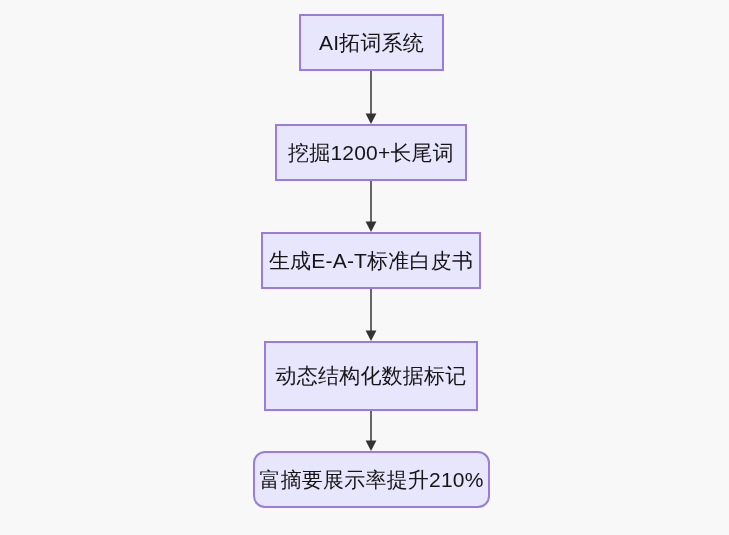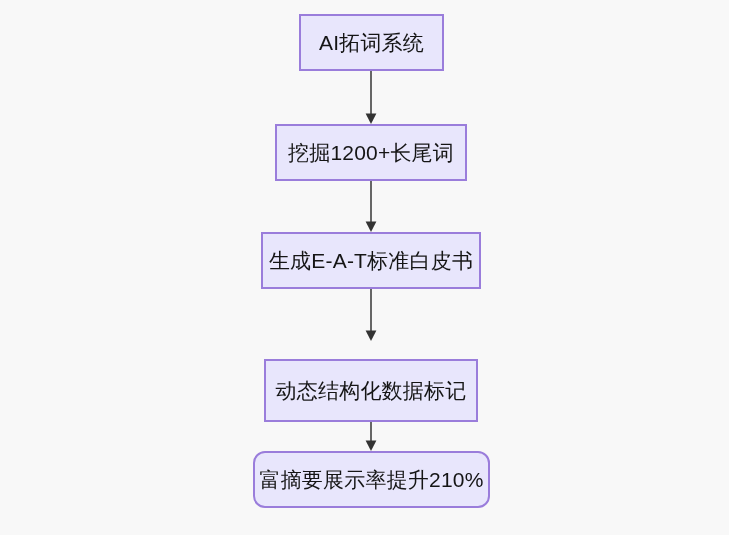--- a/index.html
+++ b/index.html
@@ -82,21 +82,21 @@
   </div>
 
   <div class="node" style="left:275px; top:124px; width:192px; height:57px;">
     <span class="node-label">挖掘1200+长尾词</span>
   </div>
 
   <div class="node" style="left:261px; top:232px; width:220px; height:57px;">
     <span class="node-label">生成E-A-T标准白皮书</span>
   </div>
 
-  <div class="node" style="left:264px; top:359px; width:214px; height:63px;">
+  <div class="node" style="left:264px; top:341px; width:214px; height:70px;">
     <span class="node-label">动态结构化数据标记</span>
   </div>
 
   <div class="node" style="left:253px; top:451px; width:237px; height:57px;border-radius:12px;">
     <span class="node-label">富摘要展示率提升210%</span>
   </div>
 
 </div>
 
 </body></html>

